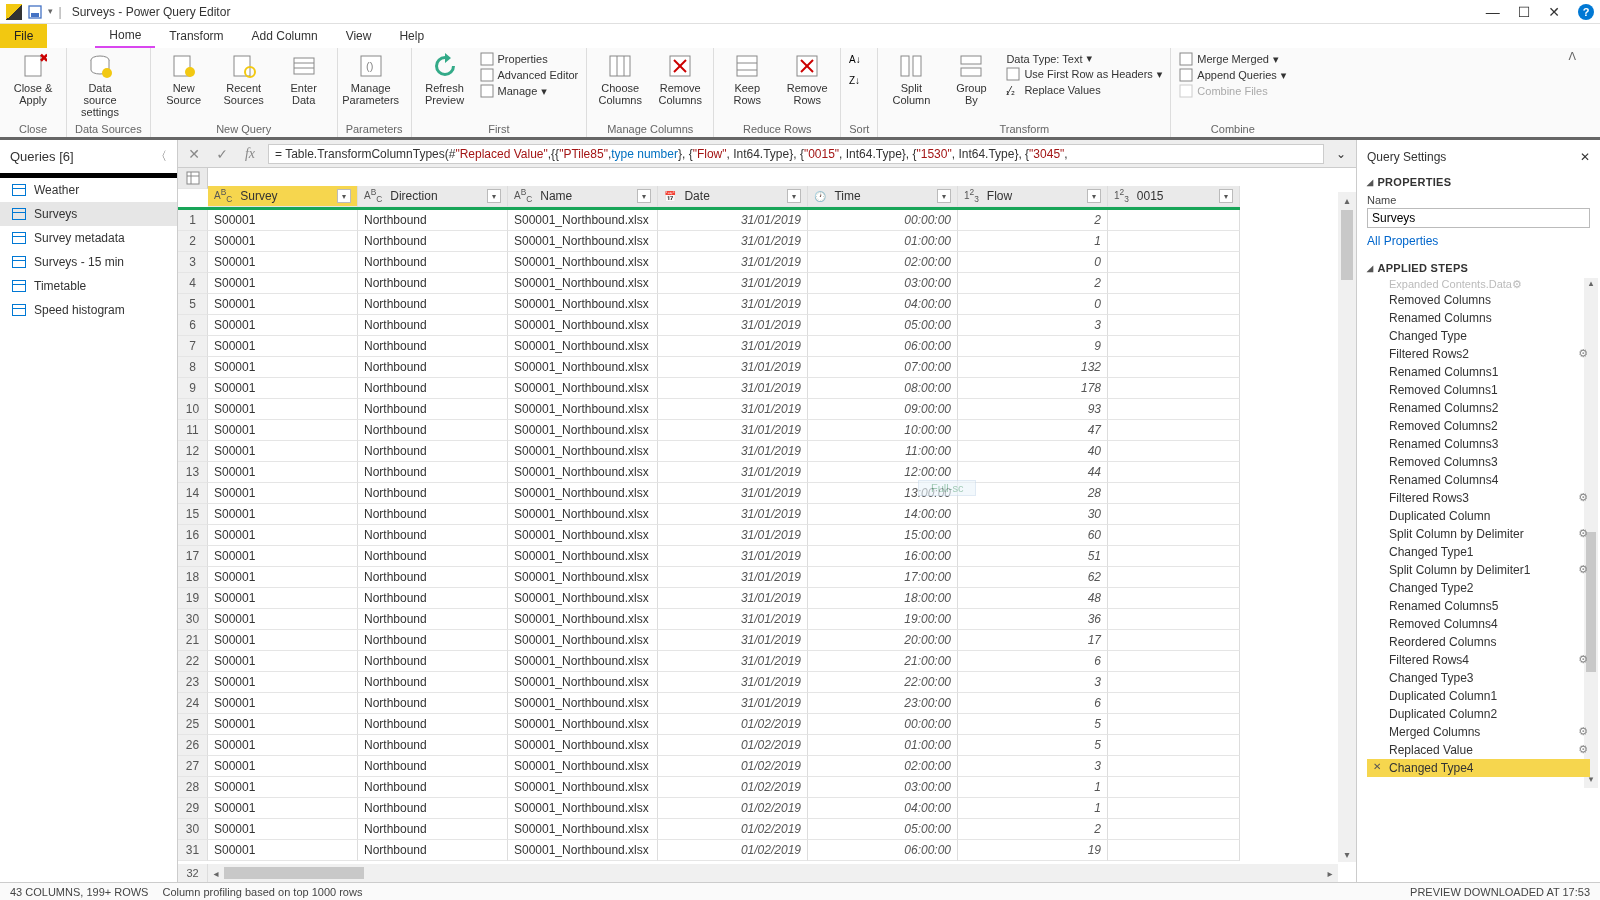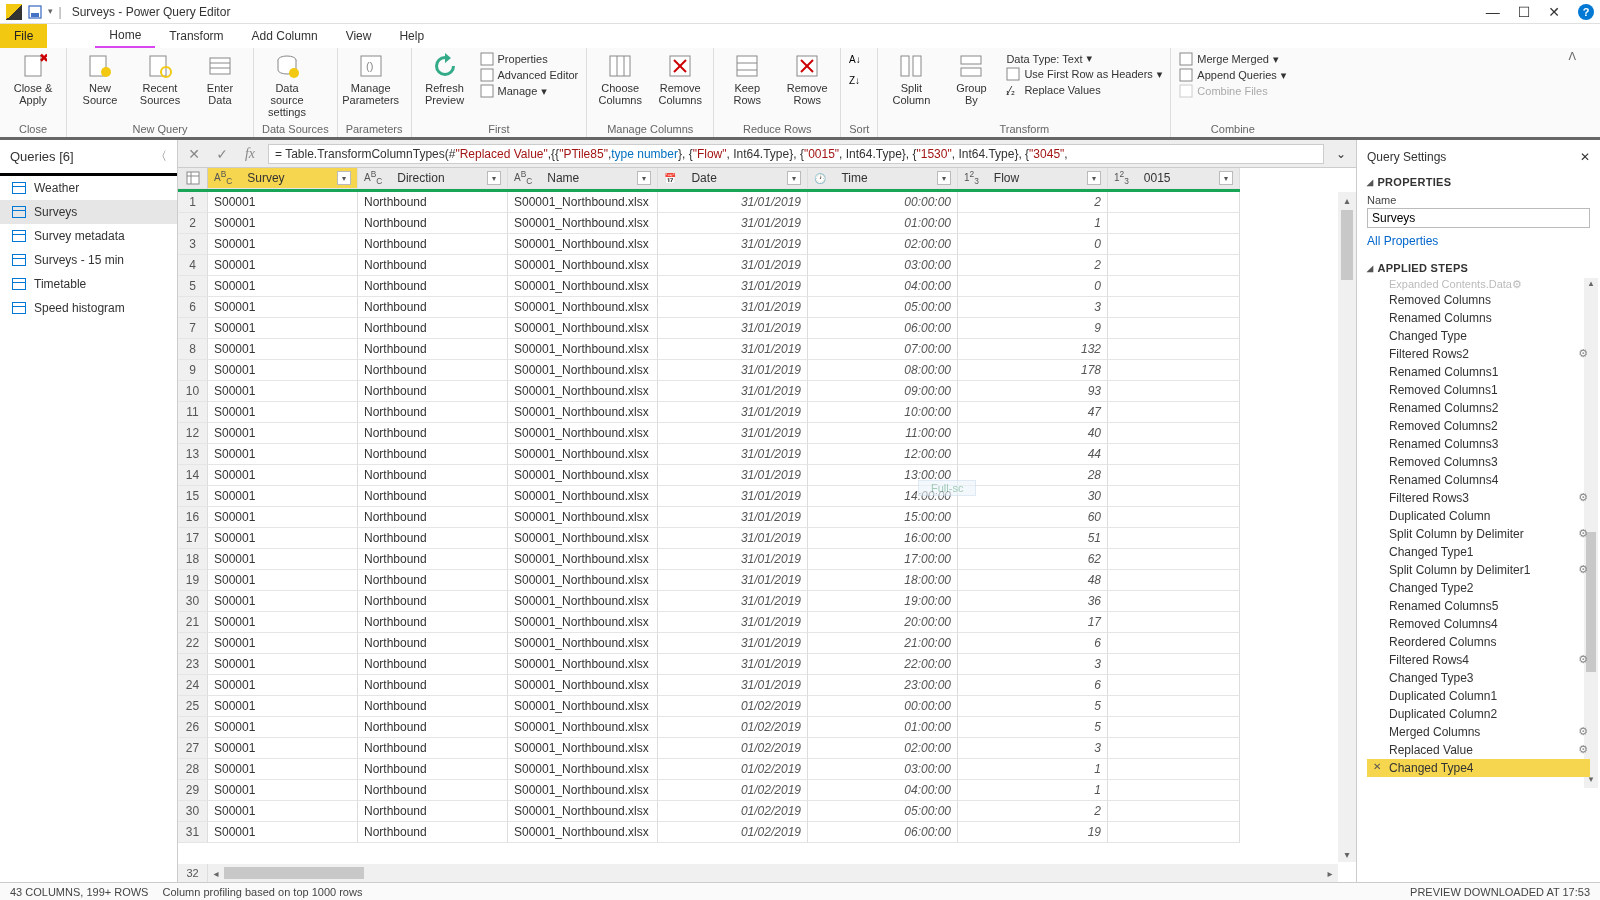--- a/index.html
+++ b/index.html
@@ -35,41 +35,41 @@
 .vstack .row { display: flex; align-items: center; gap: 4px; cursor: default; white-space: nowrap; }
 .vstack .row svg { width: 14px; height: 14px; }
 .sortcol { display:flex; flex-direction:column; gap:4px; }
 .sortcol svg { width:18px; height:14px; }
 
 
 .main { display: flex; height: 742px; }
 
 
 .queries { width: 178px; border-right: 1px solid #ccc; background: #fff; display: flex; flex-direction: column; }
-.queries .hdr { padding: 8px 10px; font-size: 13px; display: flex; align-items: center; border-bottom: 3px solid #000000; }
+.queries .hdr { padding: 8px 10px; font-size: 13px; display: flex; align-items: center; border-bottom: 5px solid #000000; }
 .queries .hdr .collapse { margin-left: auto; font-size: 12px; color: #666; }
 .queries .qitem { padding: 5px 10px 5px 12px; display: flex; align-items: center; gap: 8px; cursor: default; }
 .queries .qitem.sel { background: #e6e6e6; }
 .queries .qitem .qicon { width: 14px; height: 12px; border: 1px solid #0078d4; display: inline-block; position: relative; }
 .queries .qitem .qicon::before { content:""; position:absolute; left:0; right:0; top:3px; border-top:1px solid #0078d4; }
 
 
 .center { flex: 1; display: flex; flex-direction: column; min-width: 0; }
 .formulabar { height: 28px; background: #eee; border-bottom: 1px solid #ccc; display: flex; align-items: center; padding: 0 6px; gap: 8px; }
 .formulabar .fbtn { width: 20px; text-align: center; color: #888; font-size: 14px; }
 .formulabar .fx { font-style: italic; font-family: Georgia, serif; }
 .formulabar .formula { flex: 1; background: #fff; border: 1px solid #ccc; height: 20px; padding: 1px 6px; font-family: Consolas, monospace; font-size: 12px; overflow: hidden; white-space: nowrap; display:flex; align-items:center; }
 .formula .kw-type { color: #0070c0; }
 .formula .kw-str { color: #a31515; }
 .formulabar .expand { width: 18px; text-align:center; }
 
 .gridwrap { flex: 1; position: relative; overflow: hidden; }
 .grid { display: grid; grid-template-columns: 30px 150px 150px 150px 150px 150px 150px 132px; font-size: 12px; }
 .grid .hcell, .grid .rcell, .grid .numcell { border-right: 1px solid #ddd; border-bottom: 1px solid #e5e5e5; padding: 2px 6px; height: 21px; line-height: 17px; overflow: hidden; white-space: nowrap; }
-.grid .hcell { background: #eaeaea; position: relative; display:flex; align-items:center; gap:15px; }
+.grid .hcell { background: #eaeaea; position: relative; display:flex; align-items:center; gap:8px;margin-top:18px; }
 .grid .hcell.sel { background: #f6d64e; }
 .grid .hcell .typeicon { font-size:10px; color:#555; }
 .grid .hcell .dd { margin-left:auto; width:14px; height:14px; border:1px solid #bbb; background:#fff; display:flex; align-items:center; justify-content:center; font-size:8px; color:#555; }
 .grid .numcell { background: #f0f0f0; text-align: center; color: #555; }
 .grid .numcell.top { background:#eaeaea; border-right:1px solid #ccc; display:flex; align-items:center; justify-content:center; }
 .tblicon { width:14px; height:14px; }
 .grid .rcell.date, .grid .rcell.time { text-align: right; font-style: italic; color: #555; }
 .grid .rcell.num { text-align: right; font-style: italic; color: #555; }
 .grid .greenbar { height:3px; background:#18a558; grid-column: 1 / -1; }
 .vscroll { position:absolute; right:0; top:24px; bottom:20px; width:18px; background:#f0f0f0; display:flex; flex-direction:column; align-items:center; }
@@ -152,20 +152,35 @@
 Apply</div>
       </div>
     </div>
     <div class="label">Close</div>
   </div>
 
   <div class="rgroup">
     <div class="buttons">
       <div class="bigbtn">
           <svg>
+            <ellipse cx="14" cy="8" rx="9" ry="4" fill="#fff" stroke="#888"></ellipse>
+            <path d="M5 8v10a9 4 0 0 0 18 0V8" fill="#fff" stroke="#888"></path>
+            <circle cx="21" cy="21" r="5" fill="#f2c811"></circle>
+          </svg>
+          <div class="txt" style="white-space:pre-line">Data source
+settings</div>
+        </div>
+    </div>
+    <div class="label">Data Sources</div>
+  </div>
+
+  <div class="rgroup">
+    <div class="buttons">
+      <div class="bigbtn">
+          <svg>
             <rect x="4" y="4" width="16" height="20" fill="#fff" stroke="#888"></rect>
             <circle cx="20" cy="20" r="5" fill="#f2c811"></circle>
           </svg>
           <div class="txt" style="white-space:pre-line">New
 Source</div>
         </div>
       <div class="bigbtn">
           <svg>
             <rect x="4" y="4" width="16" height="20" fill="#fff" stroke="#888"></rect>
             <circle cx="20" cy="20" r="5" fill="none" stroke="#f2c811" stroke-width="2"></circle>
@@ -177,35 +192,20 @@
           <svg>
             <rect x="4" y="6" width="20" height="16" fill="#fff" stroke="#888"></rect>
             <line x1="4" y1="11" x2="24" y2="11" stroke="#888"></line>
             <line x1="4" y1="16" x2="24" y2="16" stroke="#888"></line>
           </svg>
           <div class="txt" style="white-space:pre-line">Enter
 Data</div>
         </div>
     </div>
     <div class="label">New Query</div>
-  </div>
-
-  <div class="rgroup">
-    <div class="buttons">
-      <div class="bigbtn">
-          <svg>
-            <ellipse cx="14" cy="8" rx="9" ry="4" fill="#fff" stroke="#888"></ellipse>
-            <path d="M5 8v10a9 4 0 0 0 18 0V8" fill="#fff" stroke="#888"></path>
-            <circle cx="21" cy="21" r="5" fill="#f2c811"></circle>
-          </svg>
-          <div class="txt" style="white-space:pre-line">Data source
-settings</div>
-        </div>
-    </div>
-    <div class="label">Data Sources</div>
   </div>
 
   <div class="rgroup">
     <div class="buttons">
       <div class="bigbtn">
           <svg>
             <rect x="4" y="4" width="20" height="20" fill="#fff" stroke="#888"></rect>
             <text x="9" y="18" font-size="11" fill="#888">()</text>
           </svg>
           <div class="txt" style="white-space:pre-line">Manage

